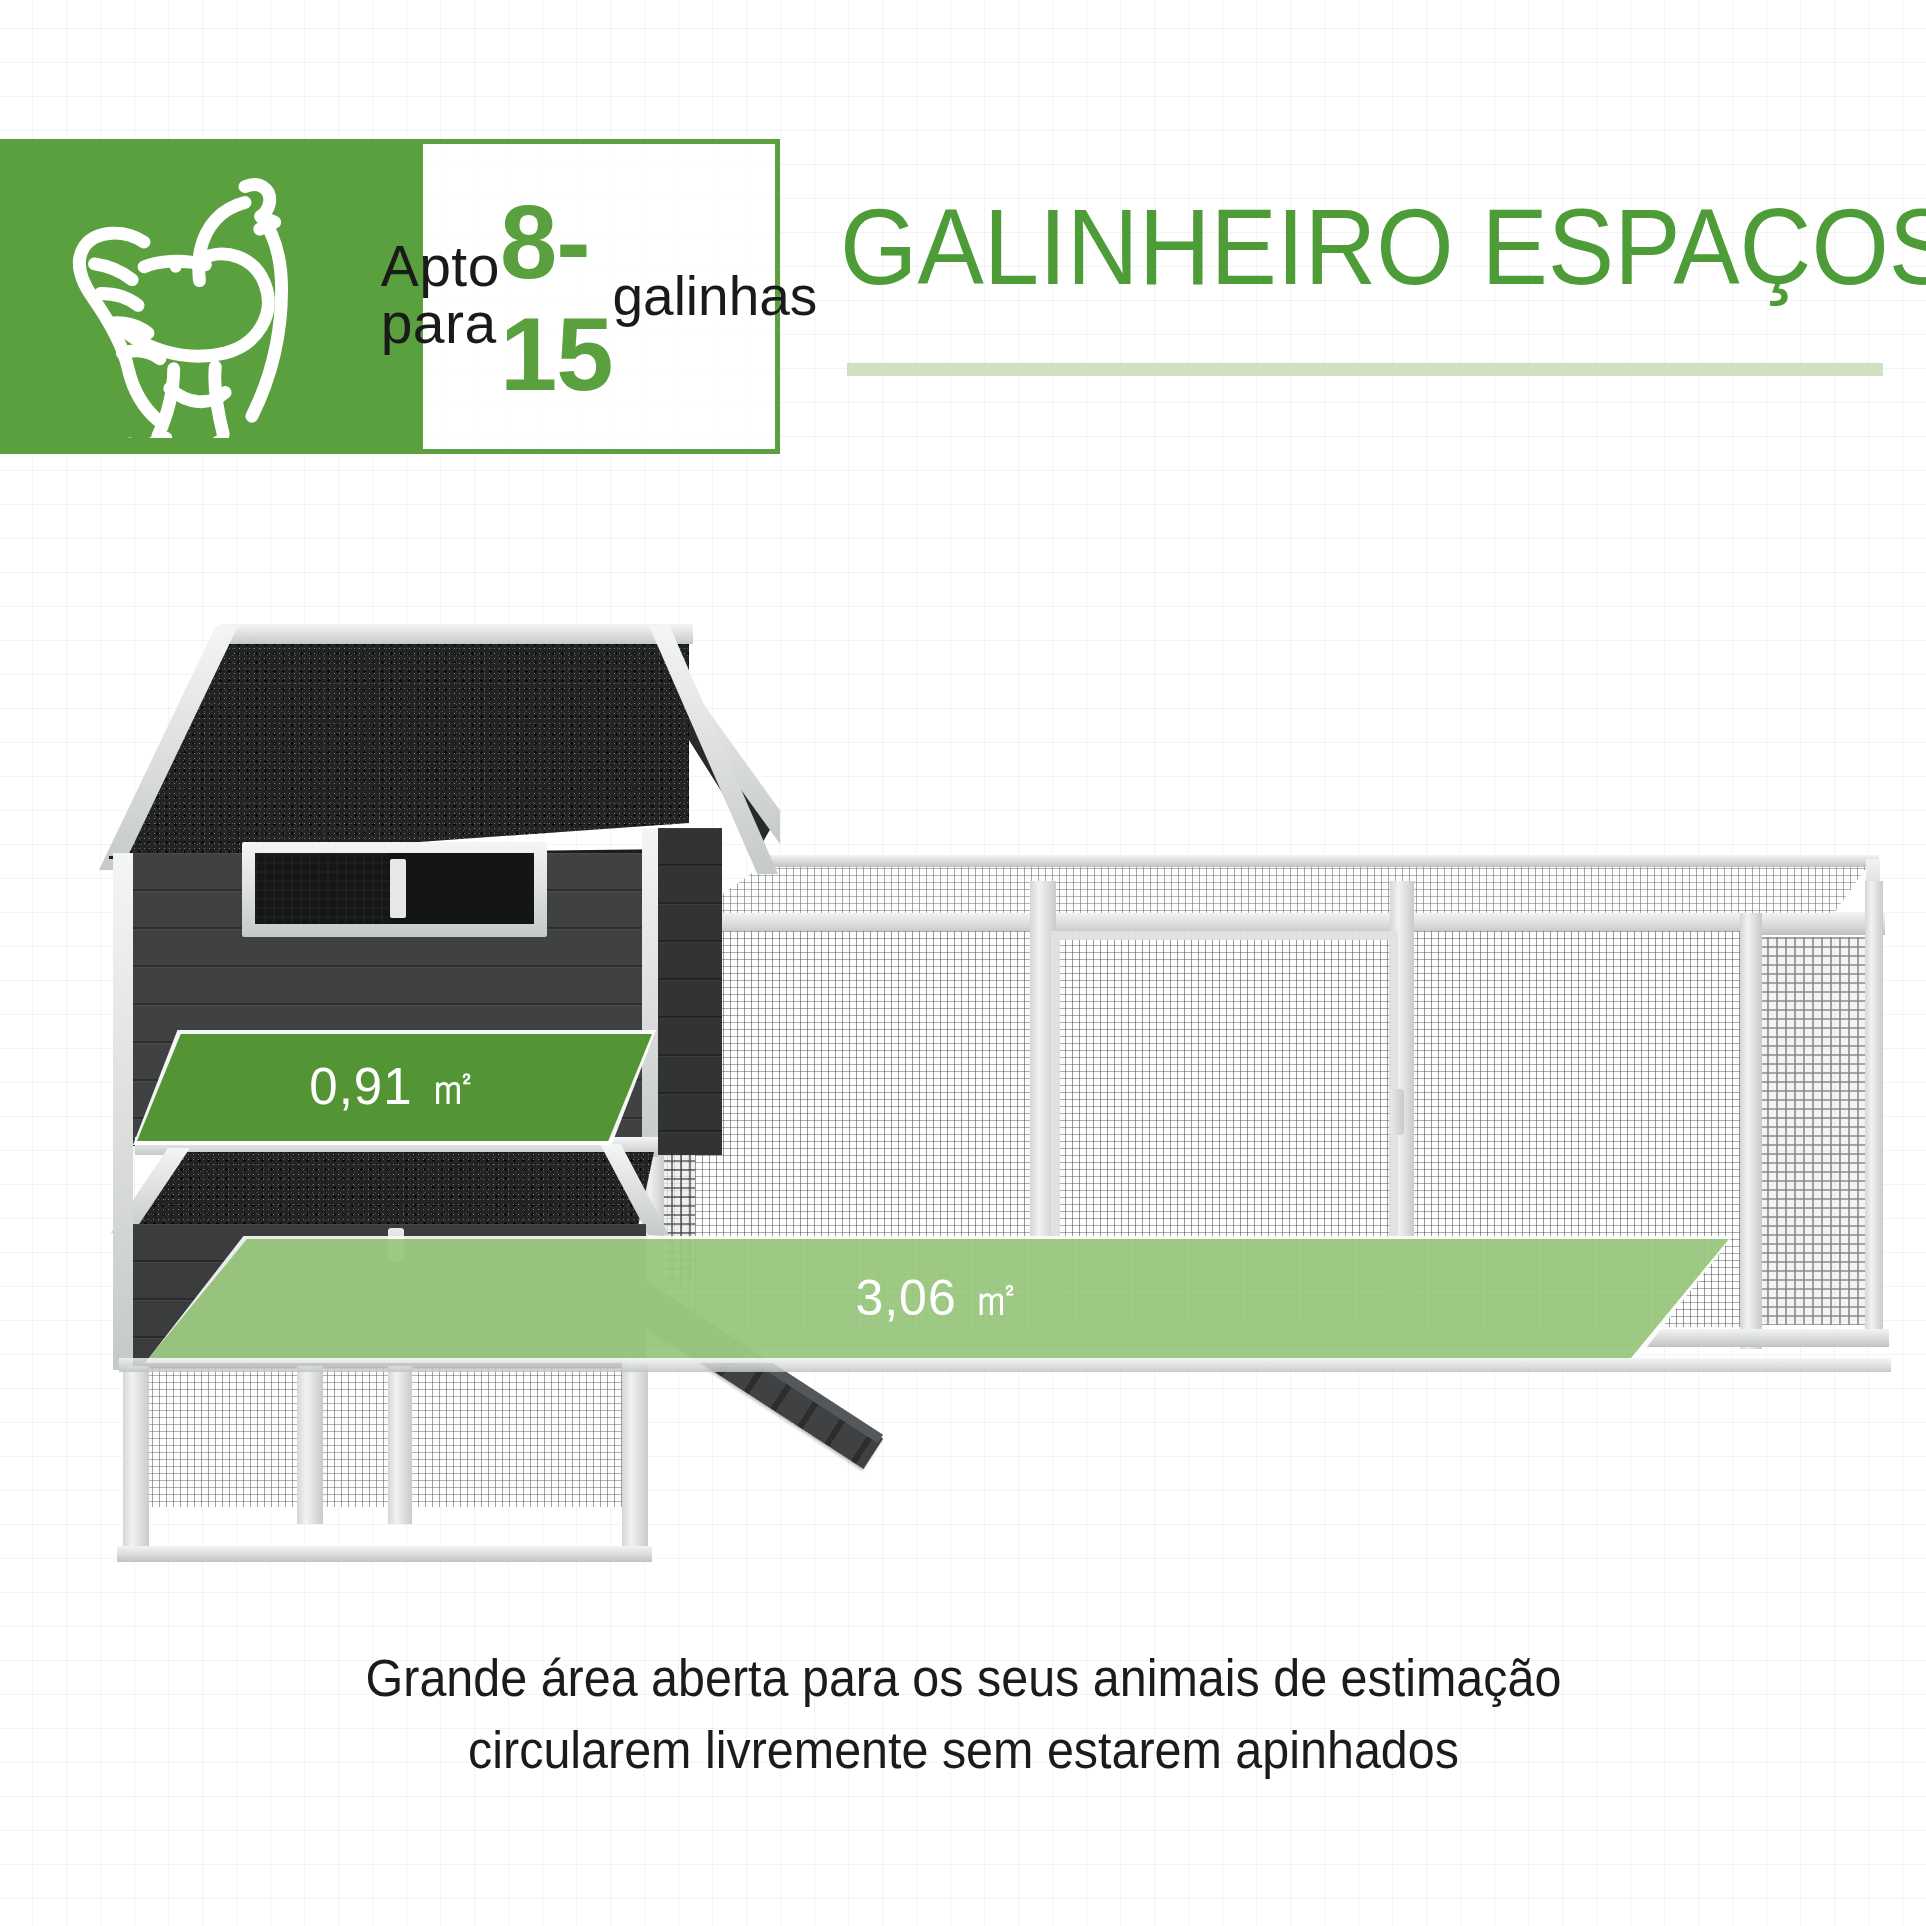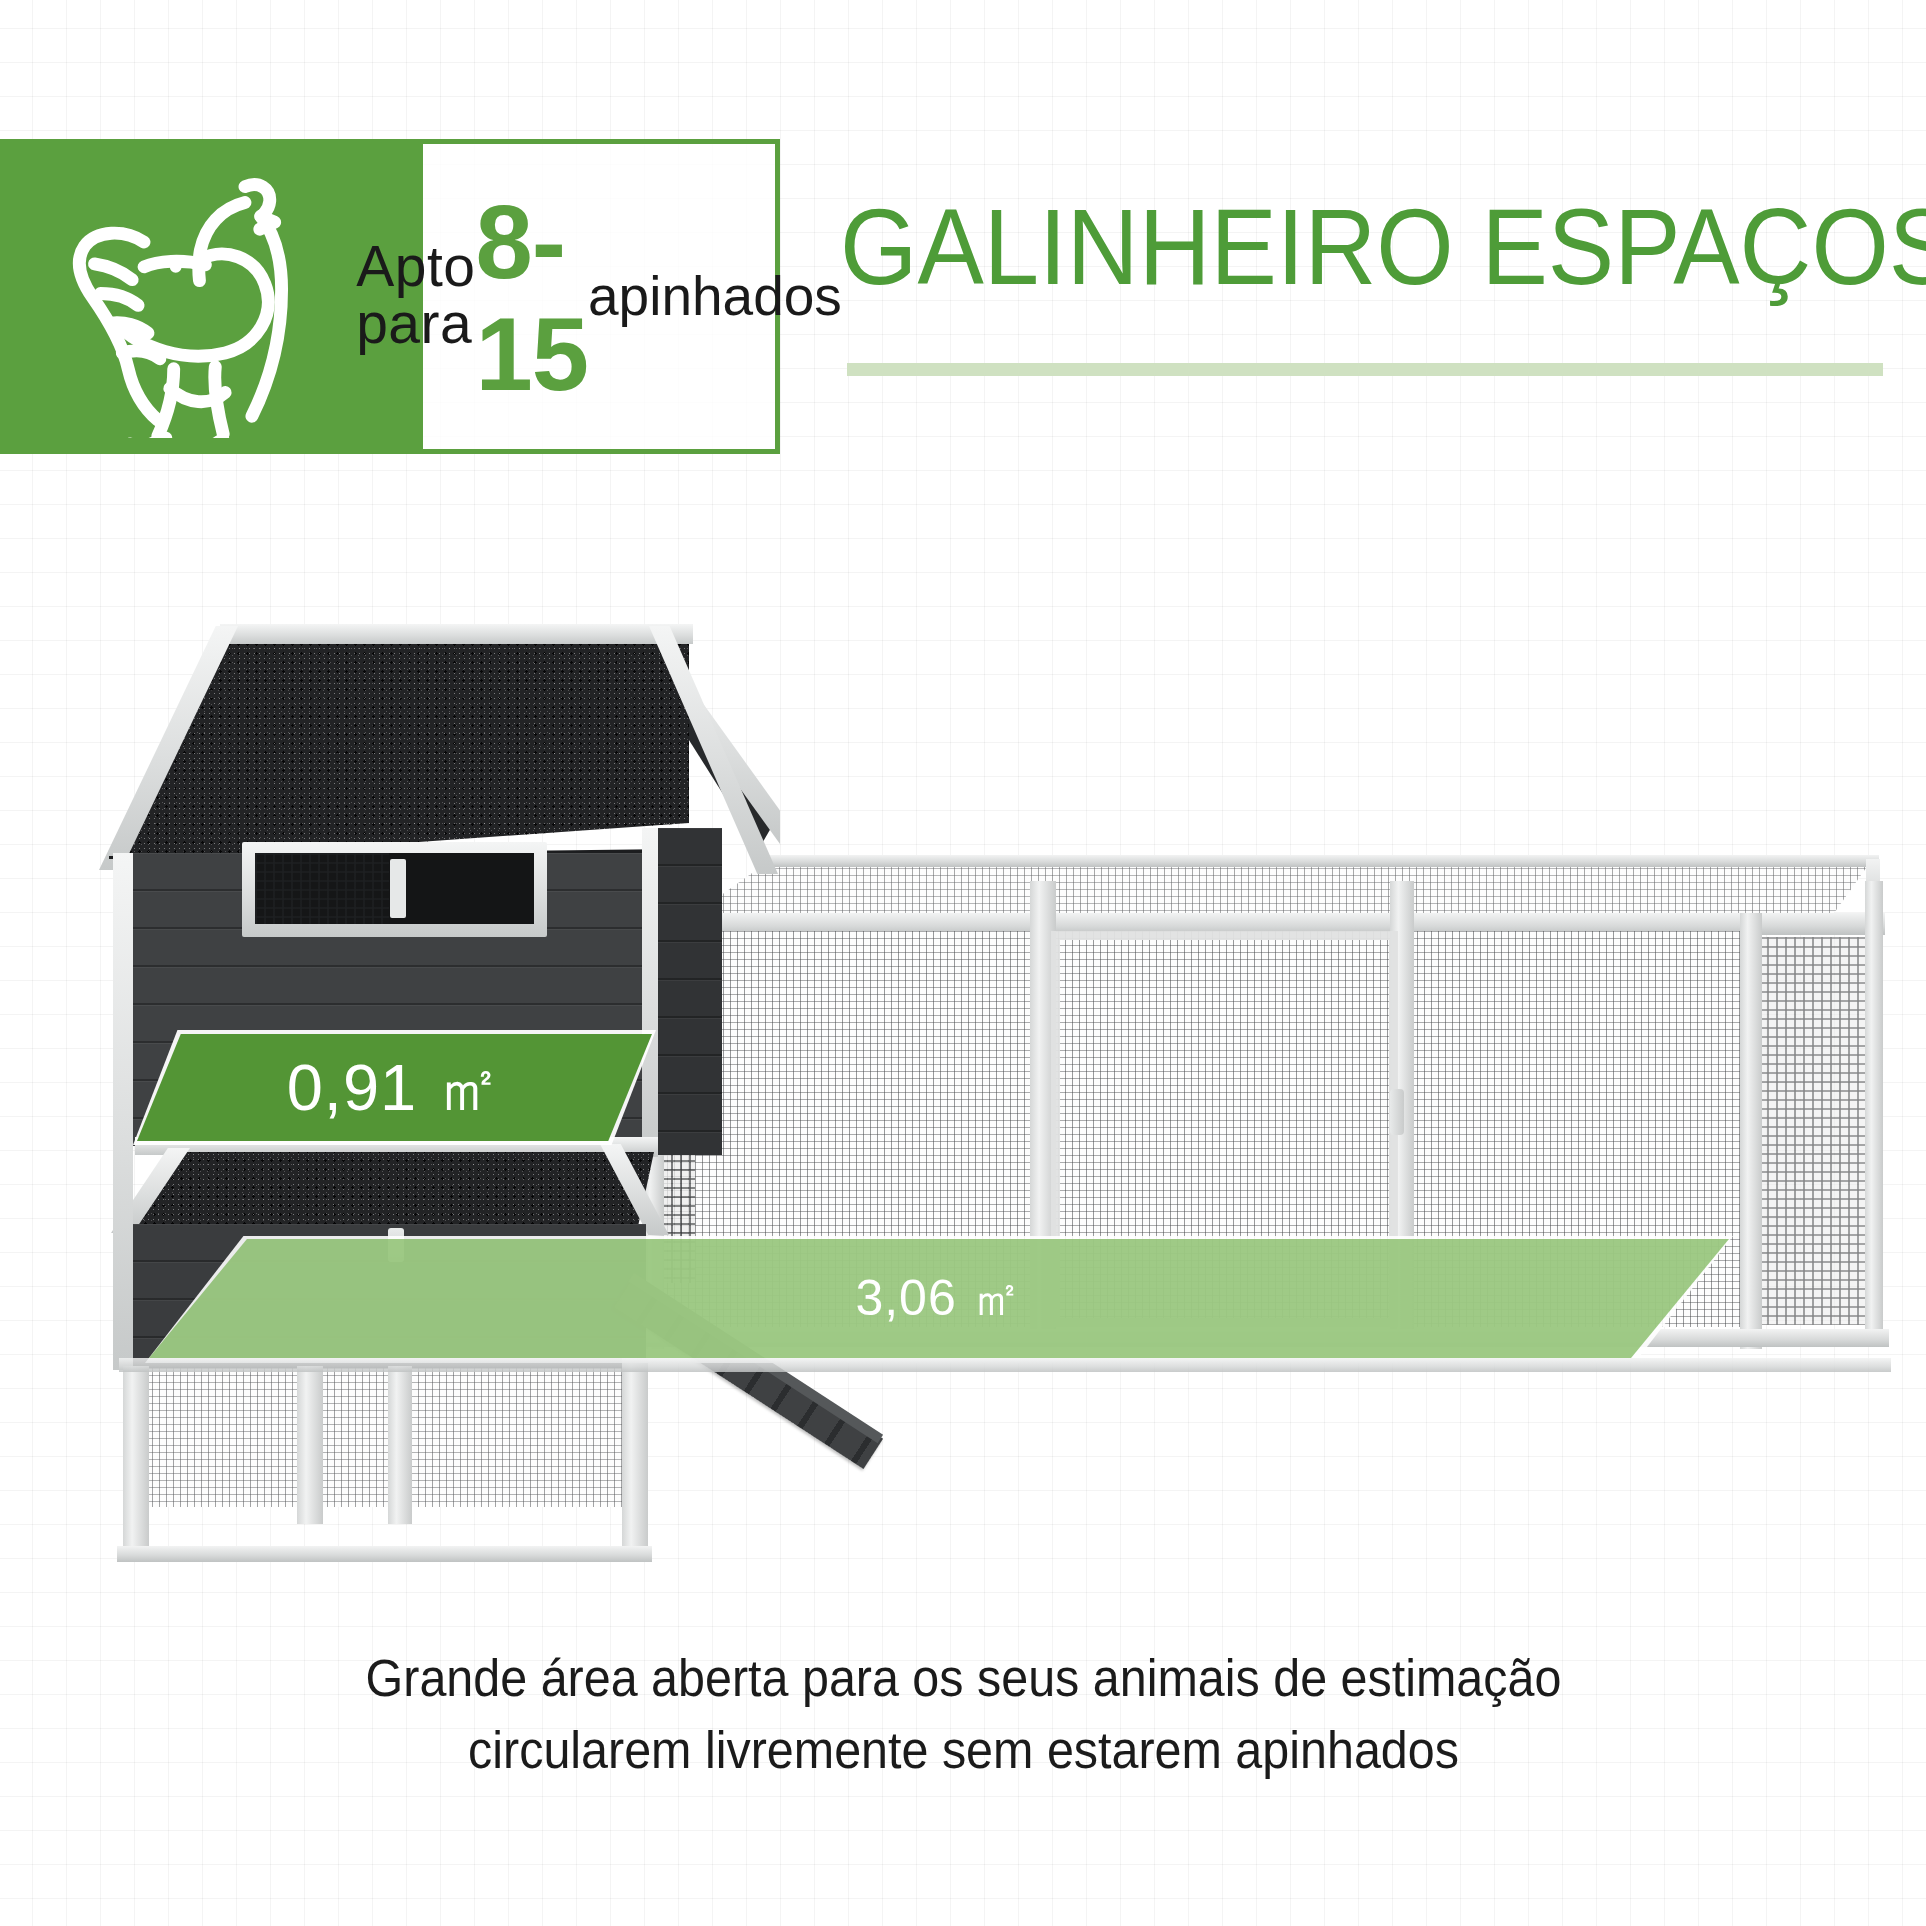--- a/index.html
+++ b/index.html
@@ -97,21 +97,21 @@
     border:0;
   }
   #area-top-outline{
     position:absolute;left:133px;top:1259px;width:523px;height:115px;
     background:rgba(255,255,255,.95);
     clip-path:polygon(8.5% 0%,100% 0%,91.5% 100%,0% 100%);
   }
   #area-top-label{
     position:absolute;left:137px;top:1263px;width:515px;height:107px;
     display:flex;align-items:center;justify-content:center;
-    color:#ffffff;font-size:65px;font-weight:400;letter-spacing:1px;
+    color:#ffffff;font-size:51px;font-weight:400;letter-spacing:1px;
   }
   #area-run-outline{
     position:absolute;left:145px;top:1477px;width:1588px;height:127px;
     background:rgba(255,255,255,.9);
     clip-path:polygon(6.2% 0%,100% 0%,93.8% 100%,0% 100%);
   }
   #area-run{
     position:absolute;left:149px;top:1481px;width:1580px;height:119px;
     background:rgba(100,170,60,.62);
     clip-path:polygon(6.2% 0%,100% 0%,93.8% 100%,0% 100%);
@@ -157,21 +157,21 @@
         <path d="M112 290 c-10 8 -24 10 -32 6 c10 10 26 12 36 6"></path>
         <path d="M116 290 l-4 18 l22 -4"></path>
         <path d="M172 292 c-12 8 -22 14 -18 20 c12 2 26 -4 32 -10"></path>
         <path d="M174 292 l2 18 l22 2"></path>
       </svg>
     </div>
 
     <div id="badge-box">
       <div id="badge-top">Apto para</div>
       <div id="badge-num">8-15</div>
-      <div id="badge-bottom">apinhados</div>
+      <div id="badge-bottom">galinhas</div>
     </div>
   </div>
 
   <div id="heading">GALINHEIRO ESPAÇOSO</div>
   <div id="heading-rule"></div>
 
   <div id="product">
 
     <div>
 

